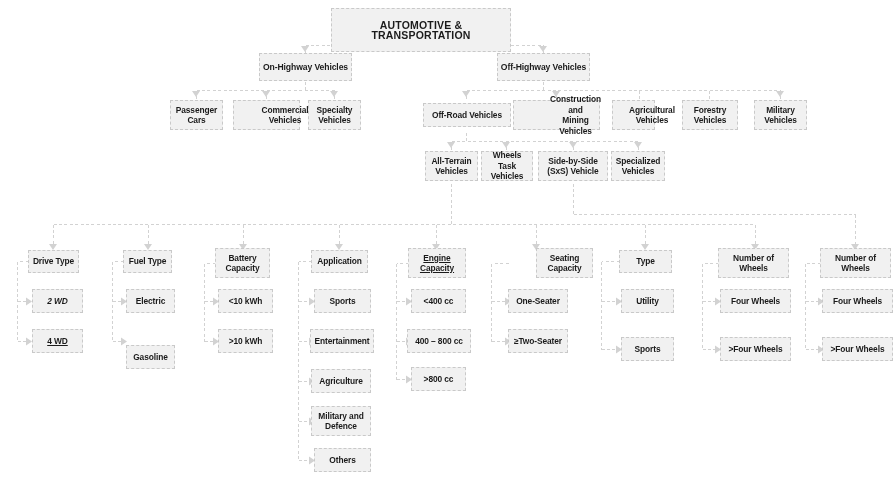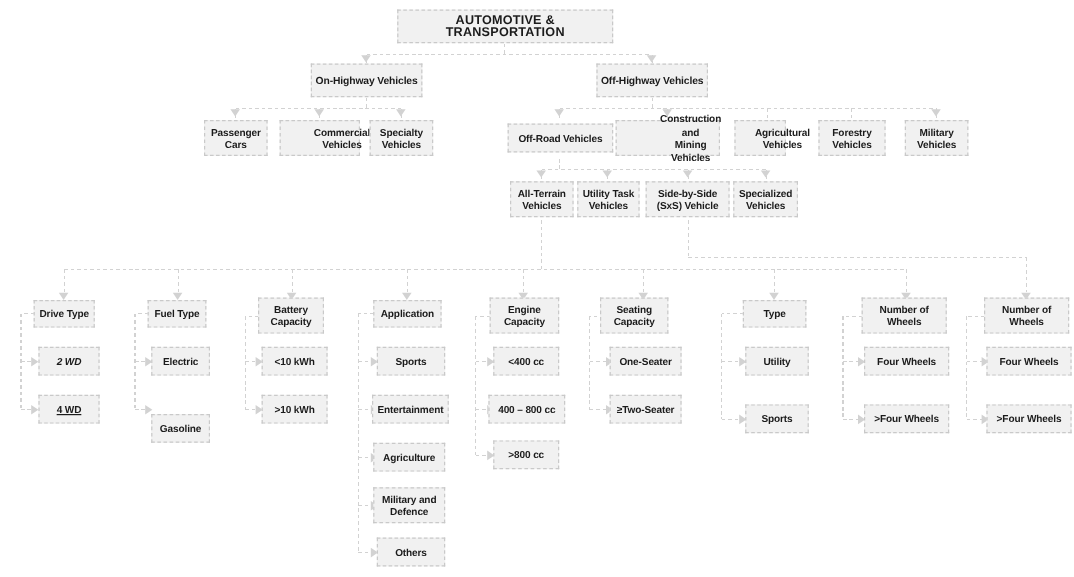--- a/index.html
+++ b/index.html
@@ -165,21 +165,21 @@
       <polygon points="505,337.5 505,345.5 511,341.5"></polygon>
       <polygon points="616,297.5 616,305.5 622,301.5"></polygon>
       <polygon points="616,345.5 616,353.5 622,349.5"></polygon>
       <polygon points="715,297.5 715,305.5 721,301.5"></polygon>
       <polygon points="715,345.5 715,353.5 721,349.5"></polygon>
       <polygon points="818,297.5 818,305.5 824,301.5"></polygon>
       <polygon points="818,345.5 818,353.5 824,349.5"></polygon>
     </g>
   </svg>
 
-  <div class="node root" style="left:331px;top:8px;width:180px;height:28px;">AUTOMOTIVE &amp; TRANSPORTATION</div>
+  <div class="node root" style="left:331px;top:8px;width:180px;height:44px;">AUTOMOTIVE &amp; TRANSPORTATION</div>
   <div class="arrow" style="left:301px;top:46px;"></div>
   <div class="arrow" style="left:539px;top:46px;"></div>
 
   <div class="node lvl2" style="left:259px;top:53px;width:93px;height:28px;">On-Highway Vehicles</div>
   <div class="node lvl2" style="left:497px;top:53px;width:93px;height:28px;">Off-Highway Vehicles</div>
 
   <div class="arrow" style="left:192px;top:91px;"></div>
   <div class="arrow" style="left:262px;top:91px;"></div>
   <div class="arrow" style="left:330px;top:91px;"></div>
 
@@ -204,21 +204,21 @@
   <div class="node" style="left:754px;top:100px;width:53px;height:30px;">Military
 Vehicles</div>
 
   <div class="arrow" style="left:447px;top:142px;"></div>
   <div class="arrow" style="left:502px;top:142px;"></div>
   <div class="arrow" style="left:569px;top:142px;"></div>
   <div class="arrow" style="left:634px;top:142px;"></div>
 
   <div class="node" style="left:425px;top:151px;width:53px;height:30px;">All-Terrain
 Vehicles</div>
-  <div class="node" style="left:481px;top:151px;width:52px;height:30px;">Utility Task
+  <div class="node" style="left:481px;top:151px;width:52px;height:30px;">Wheels Task
 Vehicles</div>
   <div class="node" style="left:538px;top:151px;width:70px;height:30px;">Side-by-Side
 (SxS) Vehicle</div>
   <div class="node" style="left:611px;top:151px;width:54px;height:30px;">Specialized
 Vehicles</div>
 
   <div class="arrow" style="left:49px;top:244px;"></div>
   <div class="arrow" style="left:144px;top:244px;"></div>
   <div class="arrow" style="left:239px;top:244px;"></div>
   <div class="arrow" style="left:335px;top:244px;"></div>
@@ -242,27 +242,27 @@
   <div class="node" style="left:218px;top:329px;width:55px;height:24px;">&gt;10 kWh</div>
 
   <div class="node colhead" style="left:311px;top:250px;width:57px;height:23px;">Application</div>
   <div class="node" style="left:314px;top:289px;width:57px;height:24px;">Sports</div>
   <div class="node" style="left:310px;top:329px;width:64px;height:24px;">Entertainment</div>
   <div class="node" style="left:311px;top:369px;width:60px;height:24px;">Agriculture</div>
   <div class="node" style="left:311px;top:406px;width:60px;height:30px;">Military and
 Defence</div>
   <div class="node" style="left:314px;top:448px;width:57px;height:24px;">Others</div>
 
-  <div class="node colhead" style="left:408px;top:248px;width:58px;height:30px;">Engine
+  <div class="node colhead" style="left:408px;top:248px;width:58px;height:30px;text-decoration:underline;">Engine
 Capacity</div>
   <div class="node" style="left:411px;top:289px;width:55px;height:24px;">&lt;400 cc</div>
   <div class="node" style="left:407px;top:329px;width:64px;height:24px;">400 – 800 cc</div>
   <div class="node" style="left:411px;top:367px;width:55px;height:24px;">&gt;800 cc</div>
 
-  <div class="node colhead" style="left:500px;top:248px;width:57px;height:30px;">Seating
+  <div class="node colhead" style="left:536px;top:248px;width:57px;height:30px;">Seating
 Capacity</div>
   <div class="node" style="left:508px;top:289px;width:60px;height:24px;">One-Seater</div>
   <div class="node" style="left:508px;top:329px;width:60px;height:24px;">≥Two-Seater</div>
 
   <div class="node colhead" style="left:619px;top:250px;width:53px;height:23px;">Type</div>
   <div class="node" style="left:621px;top:289px;width:53px;height:24px;">Utility</div>
   <div class="node" style="left:621px;top:337px;width:53px;height:24px;">Sports</div>
 
   <div class="node colhead" style="left:718px;top:248px;width:71px;height:30px;">Number of
 Wheels</div>

